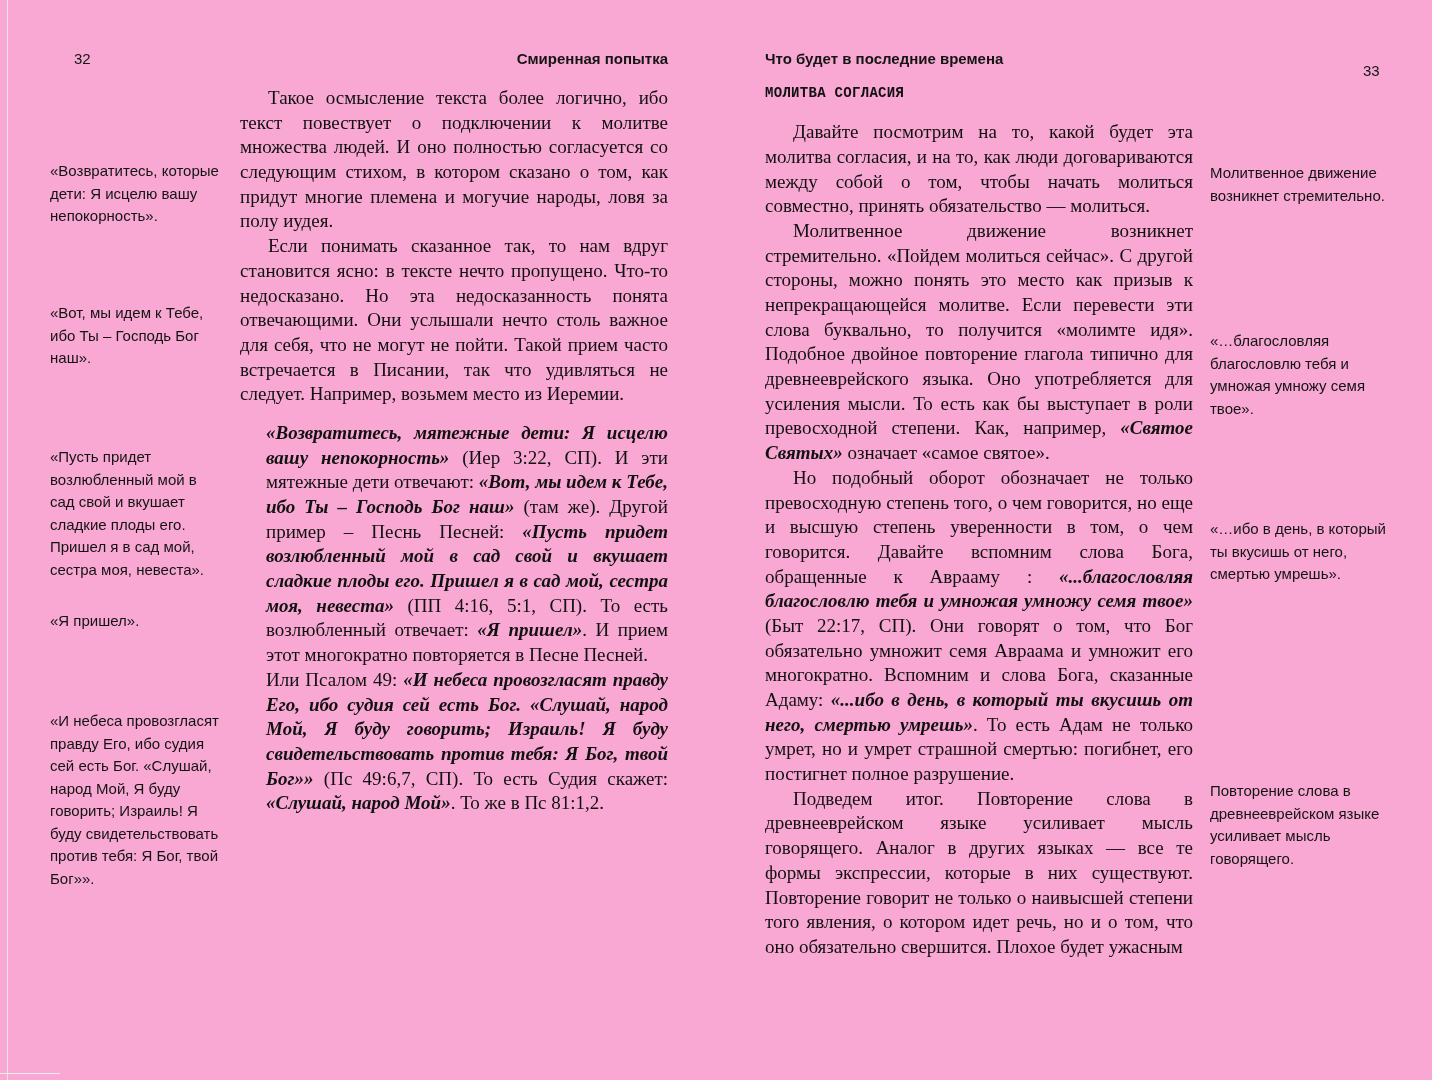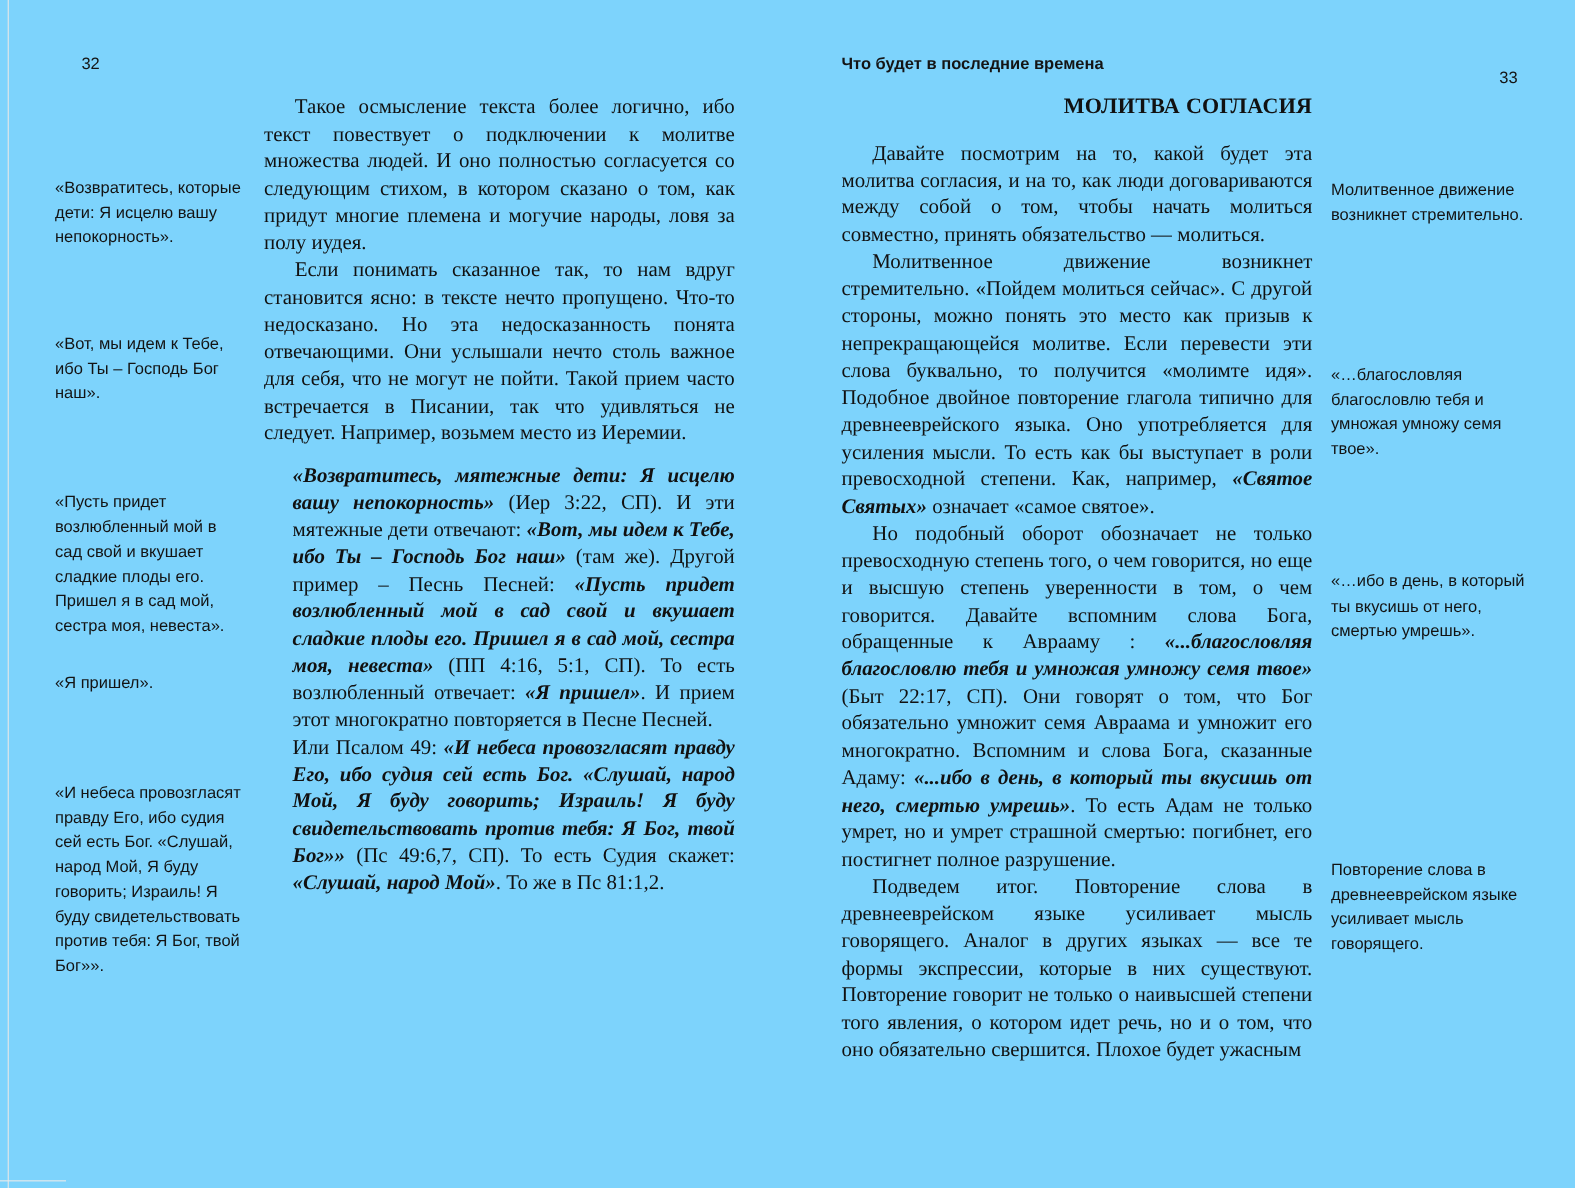--- a/index.html
+++ b/index.html
@@ -6,21 +6,21 @@
     margin: 0;
     padding: 0;
     background: #ffffff;
     width: 1432px;
     height: 1080px;
     overflow: hidden;
     position: relative;
     font-family: "Liberation Serif", serif;
     color: #111111;
   }
-  .spread { position: absolute; inset: 0; background: #7dd3fc; }
+  .spread { position: absolute; inset: 0; background: #f9a8d4; }
 
   
   .scan-edge-left {
     position: absolute; left: 7px; top: 0; width: 1px; height: 1080px;
     background: #e6e6e6;
   }
   .scan-edge-bottom {
     position: absolute; left: 0; bottom: 6px; width: 60px; height: 1px;
     background: #ececec;
   }
@@ -50,24 +50,24 @@
     line-height: 1.3;
   }
   .main-left  { left: 240px; top: 86px; }
   .main-right { left: 765px; top: 84px; }
 
   .main-col p { margin: 0; }
   .para { text-align: justify; }
   .ind  { text-indent: 28px; }
 
   .section-title {
-    text-align: right;
-    font-family: Liberation Serif, serif;
+    text-align: left;
+    font-family: Liberation Mono, monospace;
     font-weight: bold;
-    font-size: 20px;
+    font-size: 14px;
     letter-spacing: 0.3px;
     margin: 0 0 18px 0;
   }
 
   .quote {
     margin: 14px 0 30px 26px;
   }
   .it { font-style: italic; font-weight: bold; }
 
   
@@ -94,20 +94,21 @@
 </style>
 </head>
 <body>
 
 <div class="spread">
 
   <div class="scan-edge-left"></div>
   <div class="scan-edge-bottom"></div>
 
   <div class="pagenum pagenum-left">32</div>
+  <div class="running running-left">Смиренная попытка</div>
   <div class="running running-right">Что будет в последние времена</div>
   <div class="pagenum pagenum-right">33</div>
 
   <div class="notes-left">
     <div class="note ln1">«Возвратитесь, которые дети: Я исцелю вашу непокорность».</div>
     <div class="note ln2">«Вот, мы идем к Тебе, ибо Ты – Господь Бог наш».</div>
     <div class="note ln3">«Пусть придет возлюбленный мой в сад свой и вкушает сладкие плоды его. Пришел я в сад мой, сестра моя, невеста».</div>
     <div class="note ln4">«Я пришел».</div>
     <div class="note ln5">«И небеса провозгласят правду Его, ибо судия сей есть Бог. «Слушай, народ Мой, Я буду говорить; Израиль! Я буду свидетельствовать против тебя: Я Бог, твой Бог»».</div>
   </div>

